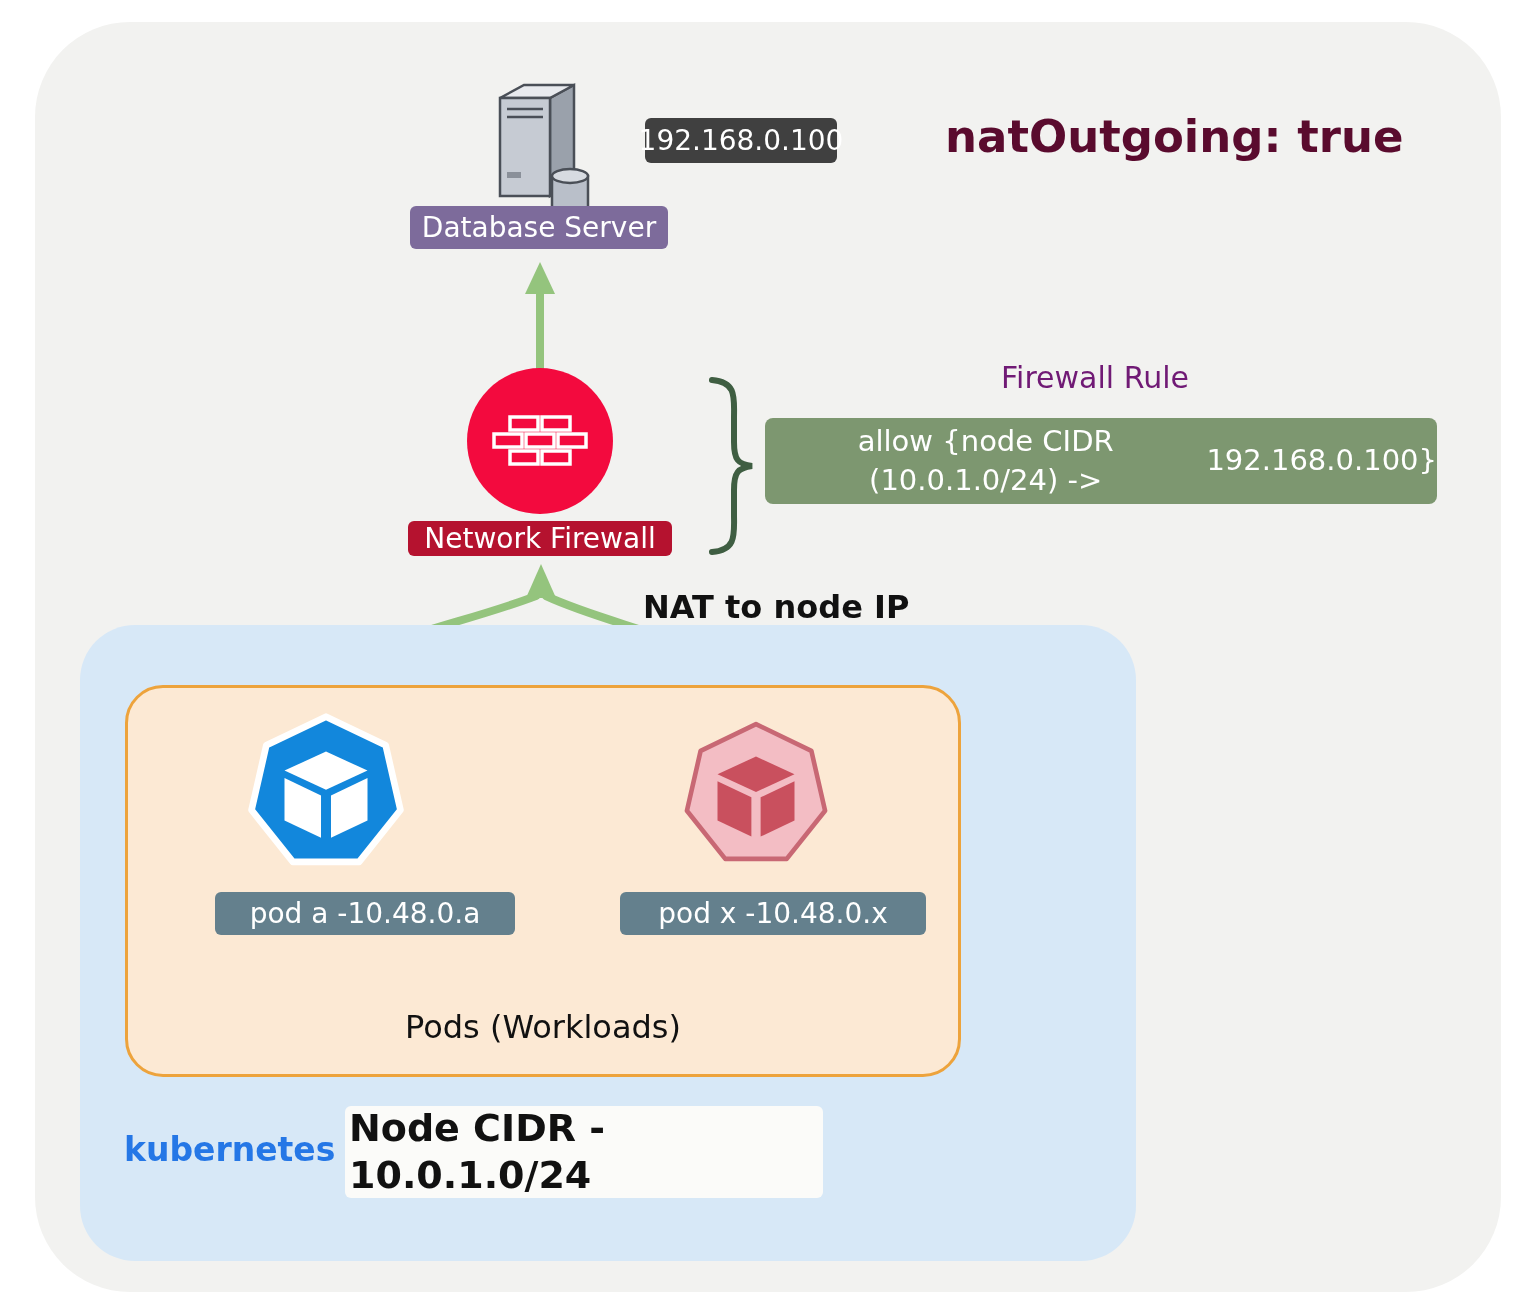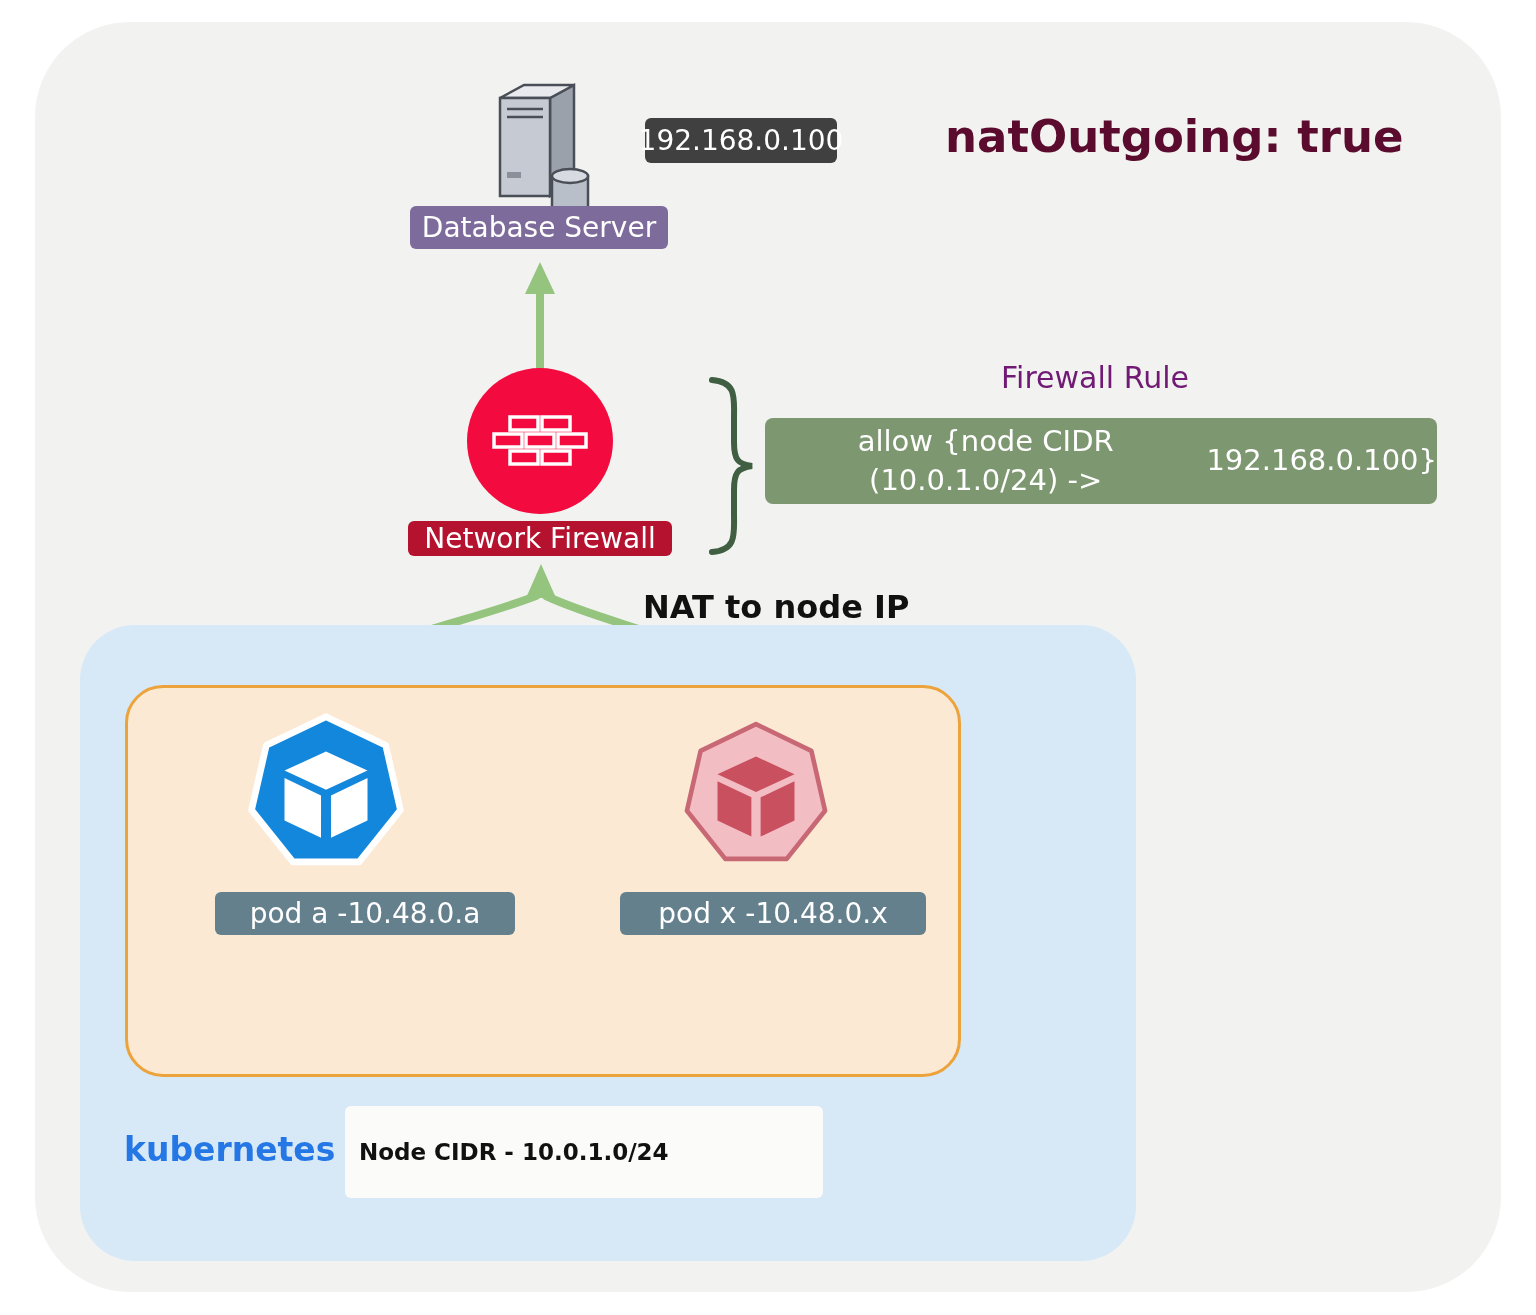--- a/index.html
+++ b/index.html
@@ -129,22 +129,22 @@
   }
   .cidr-box {
     position: absolute;
     left: 345px; top: 1106px;
     width: 478px; height: 92px;
     background: #fbfbf9;
     border-radius: 6px;
     display: flex;
     flex-direction: column;
     justify-content: center;
-    padding-left: 14px;
-    font-size: 23px;
+    padding-left: 4px;
+    font-size: 38px;
     font-weight: bold;
     color: #111111;
     line-height: 1.25;
   }
 </style>
 </head>
 <body>
 
 <div class="canvas">
   <div class="bg-panel"></div>
@@ -229,19 +229,20 @@
     <polygon points="150,82 106,103 106,154 150,133" fill="#c9505e"></polygon>
   </svg>
 
   <div class="badge pod-a-badge">
     <span>pod a -10.48.0.a</span>
   </div>
   <div class="badge pod-x-badge">
     <span>pod x -10.48.0.x</span>
   </div>
 
+  <div class="pods-label">Pods (Workloads)</div>
 
   <div class="k8s-label">kubernetes</div>
 
   <div class="cidr-box">
     <div>Node CIDR - 10.0.1.0/24</div>
   </div>
 </div>
 
 </body></html>

